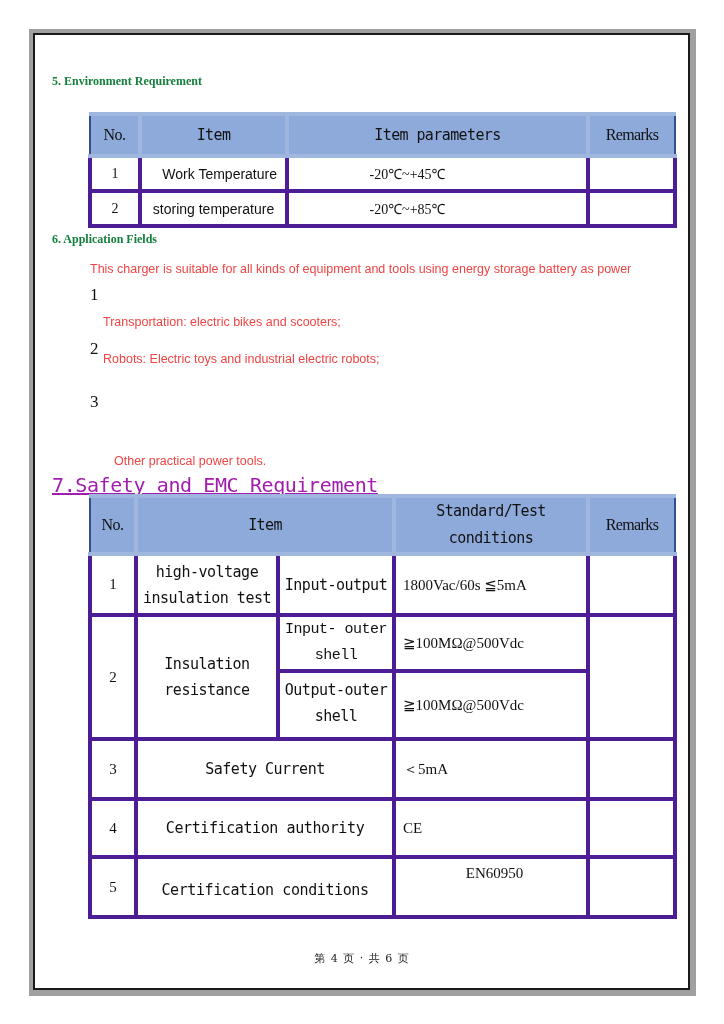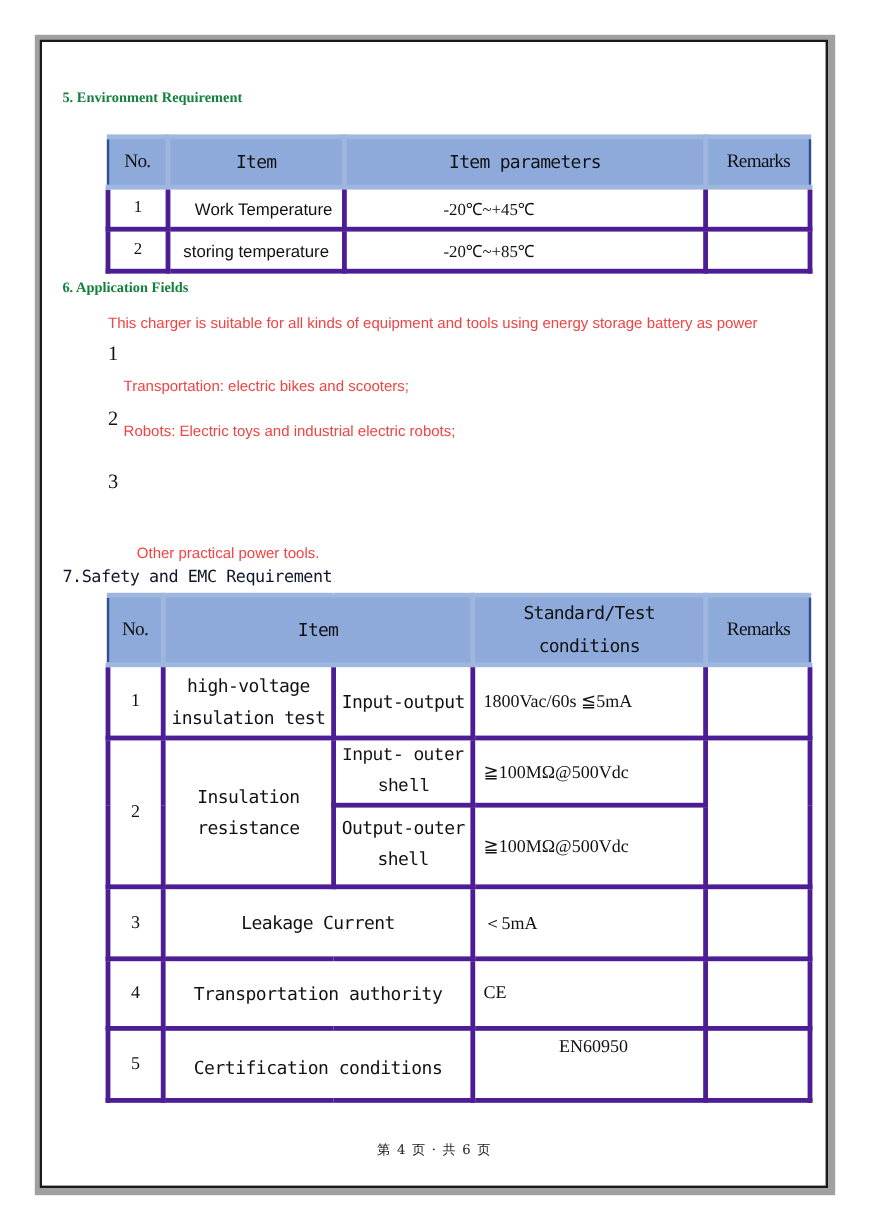--- a/index.html
+++ b/index.html
@@ -1,20 +1,20 @@
 <!DOCTYPE html>
 <html><head>
 <meta charset="utf-8">
 <style>
   html, body { margin: 0; padding: 0; background: #ffffff; }
   body { width: 724px; height: 1024px; position: relative; overflow: hidden; font-family: "Liberation Serif", serif; color: #111; }
   .frame-outer { position: absolute; left: 29px; top: 29px; width: 667px; height: 967px; background: #a0a0a0; }
   .frame-inner { position: absolute; left: 33px; top: 33px; width: 657px; height: 957px; background: #ffffff; border: 2px solid #1a1a1a; box-sizing: border-box; }
   .h-sec { position: absolute; font-family: "Liberation Serif", serif; font-weight: bold; font-size: 12px; color: #15803d; }
-  .h-mono { position: absolute; font-family: "DejaVu Sans Mono", monospace; font-size: 14px; color: #0f172a; letter-spacing: -0.4px; }
+  .h-mono { position: absolute; font-family: "DejaVu Sans Mono", monospace; font-size: 20px; color: #a21caf; letter-spacing: -0.4px; text-decoration: underline; }
   .sans { font-family: "Liberation Sans", sans-serif; margin-top: 10px; }
   .serif { font-family: "Liberation Serif", serif; }
   .mono { font-family: "DejaVu Sans Mono", monospace; letter-spacing: -0.5px; }
   .para { position: absolute; font-family: "Liberation Sans", sans-serif; font-size: 12.5px; color: #ef4444; }
   .num-line { position: absolute; font-family: "Liberation Serif", serif; font-size: 17px; color: #111; }
   table.t { position: absolute; border-collapse: collapse; table-layout: fixed; }
   table.t td, table.t th { border: 4px solid #4c1d95; padding: 0; text-align: center; vertical-align: middle; }
   table.t th { background: #8eaadb; font-weight: normal; font-family: "DejaVu Sans Mono", monospace; font-size: 15px; color: #111; border-color: #9fb6df; letter-spacing: -0.6px; }
   table.t th.no { font-family: "Liberation Serif", serif; font-size: 16px; }
   table.t th.rem { font-family: "Liberation Serif", serif; font-size: 16px; }
@@ -119,27 +119,27 @@
   </tr>
   <tr style="height:68px;">
     <td class="mono" style="line-height:26px; vertical-align:top; padding-top:4px;">
       <div>Output-outer</div>
       <div>shell</div>
     </td>
     <td class="serif cell-left">≧100MΩ@500Vdc</td>
   </tr>
   <tr style="height:60px;">
     <td class="serif">3</td>
-    <td colspan="2" class="mono">Leakage Current</td>
+    <td colspan="2" class="mono">Safety Current</td>
     <td class="serif cell-left">＜5mA</td>
     <td></td>
   </tr>
   <tr style="height:58px;">
     <td class="serif">4</td>
-    <td colspan="2" class="small-mono">Transportation authority</td>
+    <td colspan="2" class="small-mono">Certification authority</td>
     <td class="serif cell-left">CE</td>
     <td></td>
   </tr>
   <tr style="height:60px;">
     <td class="serif">5</td>
     <td colspan="2" class="small-mono" style="padding-top:6px;">Certification conditions</td>
     <td class="serif top-left">EN60950</td>
     <td></td>
   </tr>
 </tbody>

